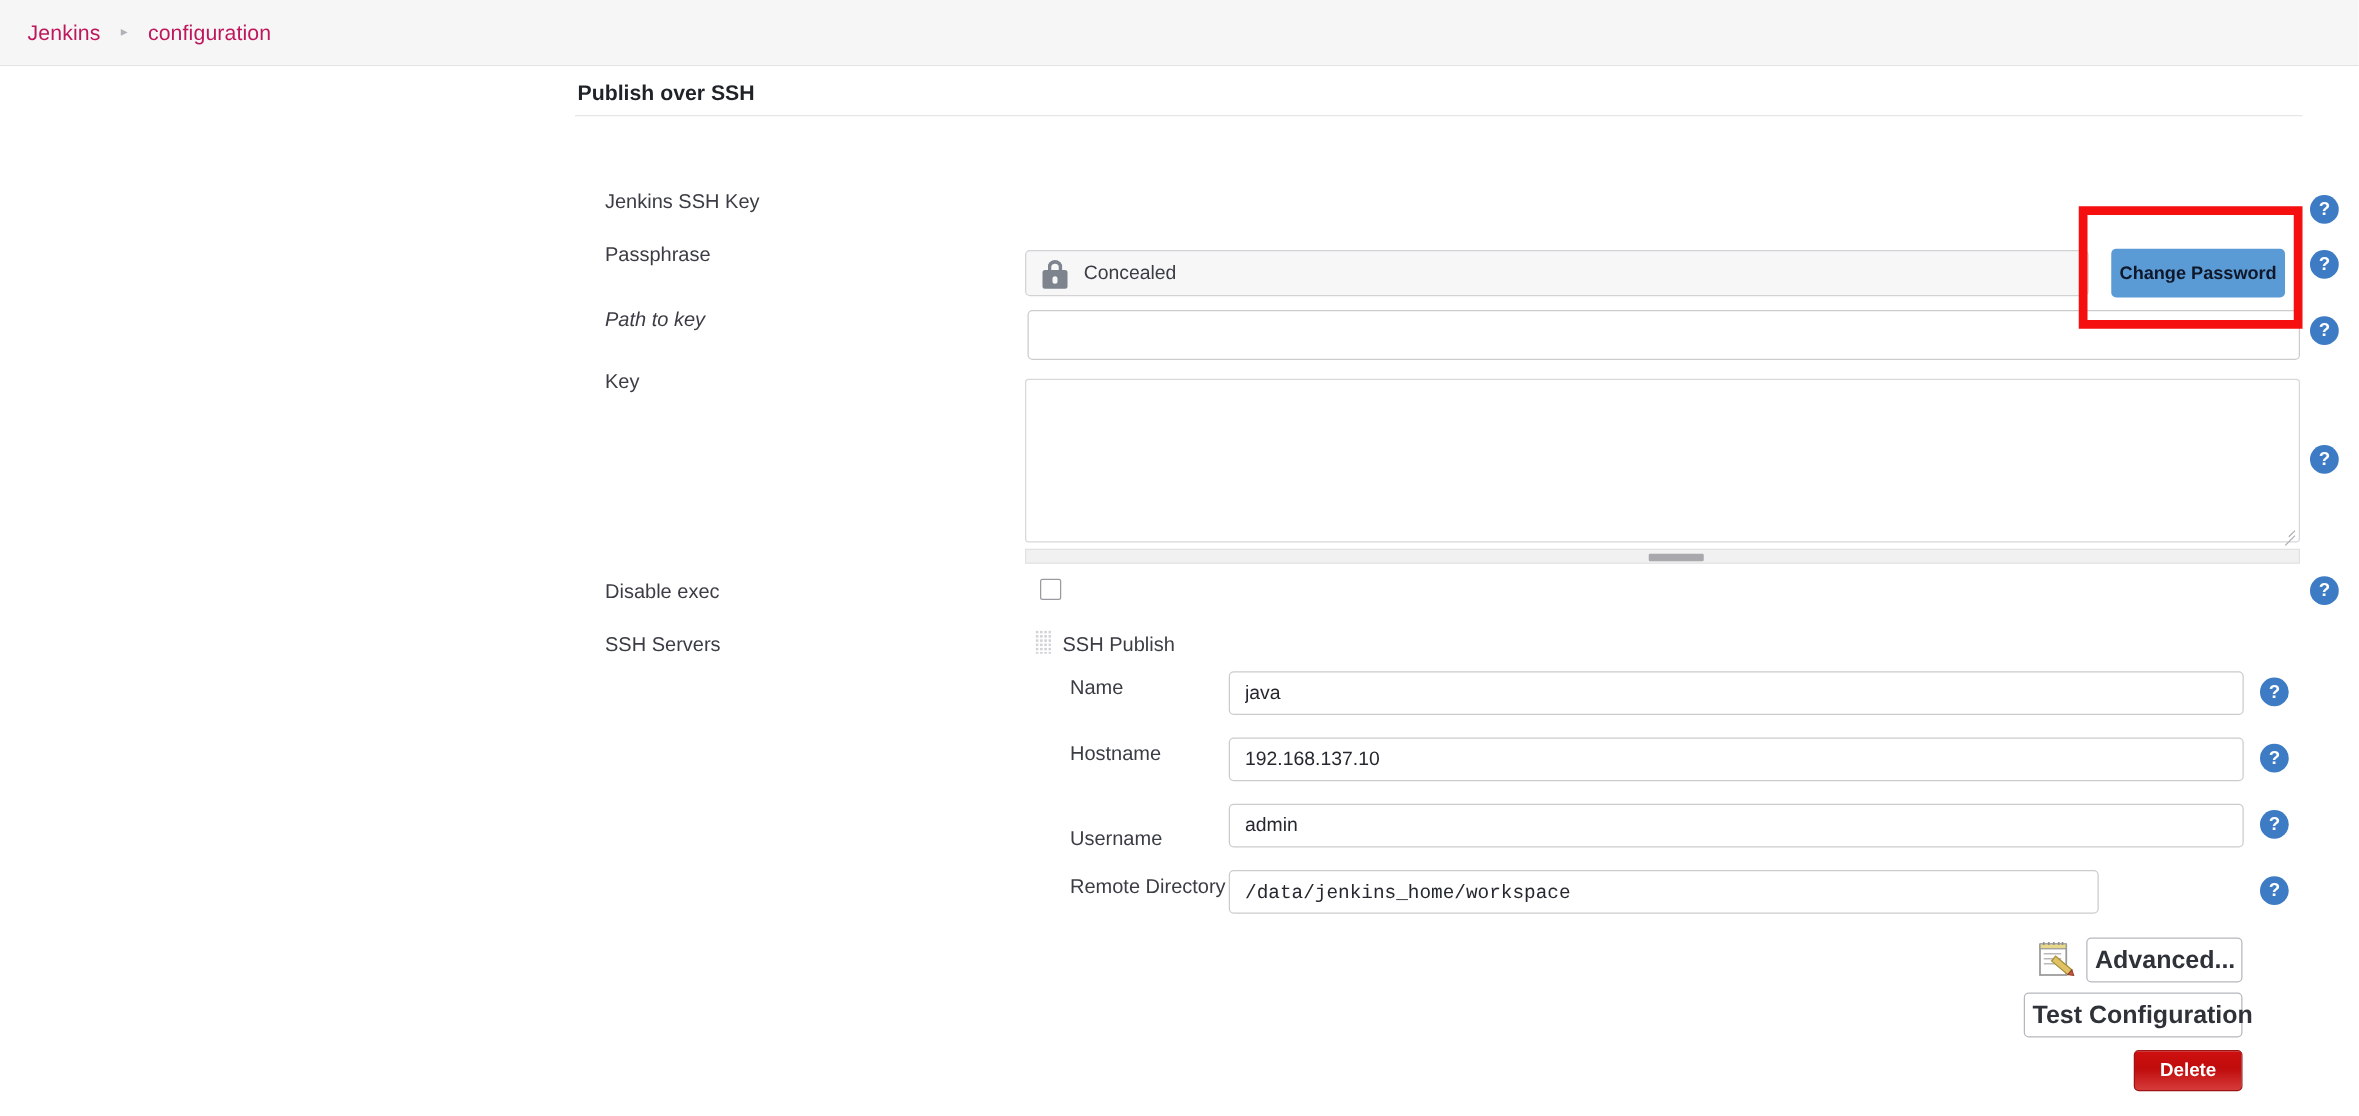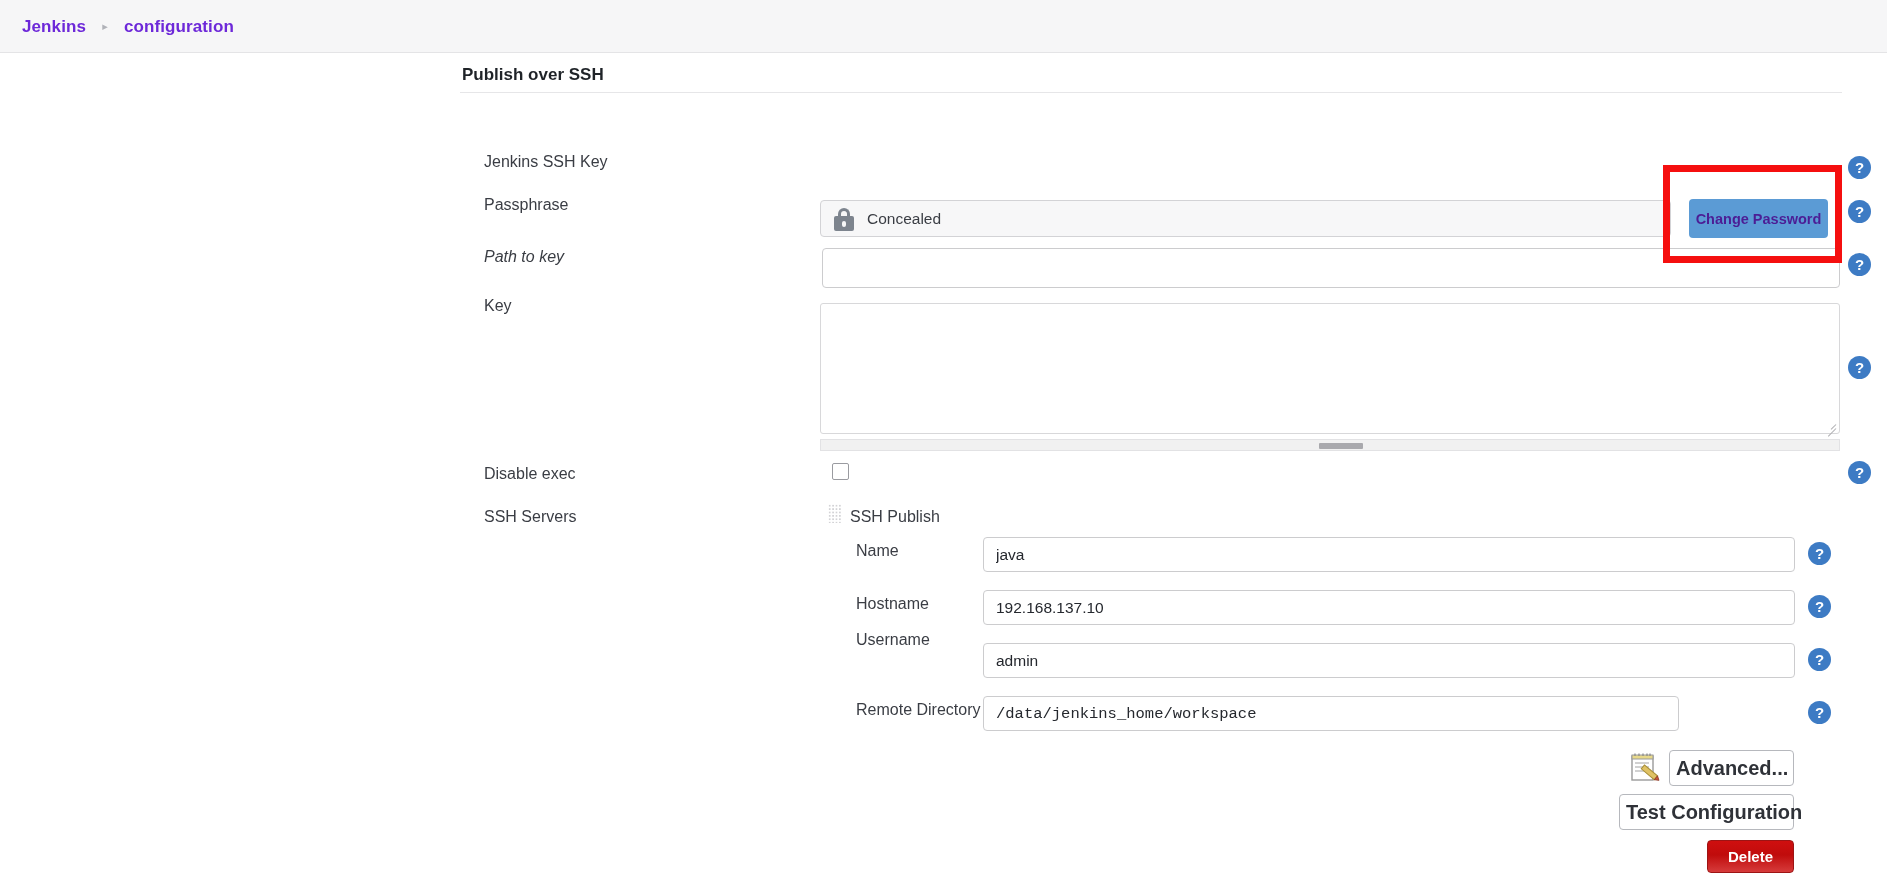--- a/index.html
+++ b/index.html
@@ -17,21 +17,21 @@
     position: absolute; left: 0; top: 0;
     width: 1887px; height: 53px;
     background: #f6f6f7;
     border-bottom: 1px solid #e4e4e6;
   }
   .breadcrumb {
     position: absolute; left: 22px; top: 0;
     height: 53px; display: flex; align-items: center; gap: 0px;
   }
   .crumb {
-    font-size: 17px; font-weight: bold; color: #6d28d9;
+    font-size: 17px; font-weight: normal; color: #be185d;
     letter-spacing: .1px; white-space: nowrap;
   }
   .crumb-sep {
     width: 38px; text-align: center;
     color: #b0b2b8; font-size: 11px; line-height: 1;
   }
 
   
   .page { position: absolute; left: 0; top: 53px; width: 1887px; height: 840px; background:#fff; }
 
@@ -168,21 +168,21 @@
     position: absolute;
     font-family: "Liberation Sans", sans-serif;
     font-weight: bold;
     border-radius: 4px;
     cursor: pointer;
     white-space: nowrap;
     text-align: center;
   }
   .btn-change-pass {
     left: 1689px; top: 146px; width: 139px; height: 39px;
-    background: #5b9bd5; border: none; color: #4c1d95;
+    background: #5b9bd5; border: none; color: #0f172a;
     font-size: 14.5px;
   }
   .btn-outline {
     background: #ffffff; border: 1px solid #b6b8bd; color: #2f3238;
     font-size: 20px;
   }
   .btn-advanced { left: 1669px; top: 697px; width: 125px; height: 36px; }
   .btn-testconf { left: 1619px; top: 741px; width: 175px; height: 36px; }
   .btn-delete {
     left: 1707px; top: 787px; width: 87px; height: 33px;
@@ -249,21 +249,21 @@
   <div class="row-label" style="left:468px; top:455px;">SSH Servers</div>
   <span class="drag-handle"></span>
   <div class="ssh-server-title">SSH Publish</div>
 
   <div class="row-label" style="left:840px; top:489px;">Name</div>
   <input class="txt-input" style="left: 983px; top: 484px; width: 812px; height: 35px;" value="java">
 
   <div class="row-label" style="left:840px; top:542px;">Hostname</div>
   <input class="txt-input" style="left: 983px; top: 537px; width: 812px; height: 35px;" value="192.168.137.10">
 
-  <div class="row-label" style="left:840px; top:578px;">Username</div>
+  <div class="row-label" style="left:840px; top:610px;">Username</div>
   <input class="txt-input" style="left: 983px; top: 590px; width: 812px; height: 35px;" value="admin">
 
   <div class="row-label" style="left:840px; top:648px;">Remote Directory</div>
   <input class="txt-input" style="left: 983px; top: 643px; width: 696px; height: 35px; font-family: Liberation Mono, monospace;" value="/data/jenkins_home/workspace">
 
   <span class="notepad-icon">
     <svg width="32" height="31" viewBox="0 0 32 31">
       <rect x="3" y="4" width="21" height="24" fill="#ffffff" stroke="#9a9a9a" stroke-width="1.4"></rect>
       <rect x="3" y="3" width="21" height="4" fill="#e8d98a" stroke="#9a9a9a" stroke-width="1"></rect>
       <g stroke="#8d8d8d" stroke-width="1.3">

